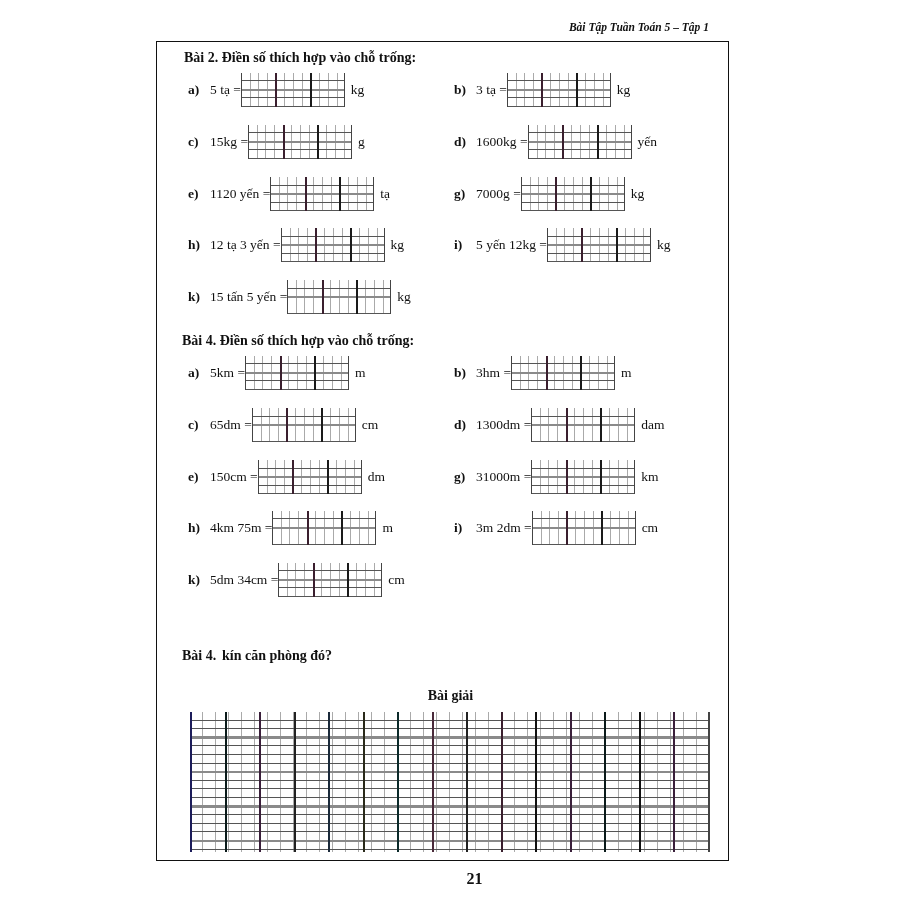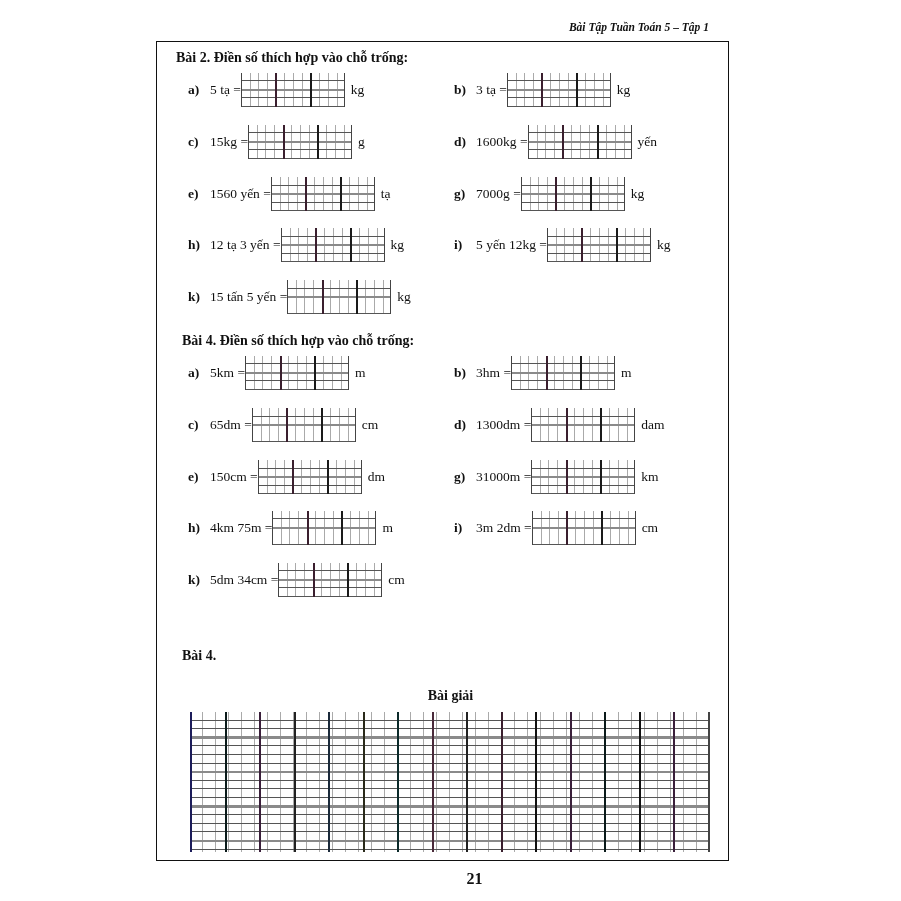--- a/index.html
+++ b/index.html
@@ -42,21 +42,21 @@
   .biggrid .major { position: absolute; top: 0; bottom: 0; width: 2px; }
   .pagenum { position: absolute; top: 870px; left: 0; width: 901px; text-align: center;
              font-weight: bold; font-size: 16px; padding-left: 24px; }
 </style>
 </head>
 <body>
 
 <div class="header">Bài Tập Tuần Toán 5 – Tập 1</div>
 <div class="frame"></div>
 
-<div class="section-title" style="left:176px; top:50px;">Bài 2. Điền số thích hợp vào chỗ trống:</div>
+<div class="section-title" style="left:184px; top:50px;">Bài 2. Điền số thích hợp vào chỗ trống:</div>
 
 <div class="item" style="left:188px; top:72px;">
   <span class="letter">a)</span>
   <span class="expr">5 tạ =</span>
   <div class="grid">
       <div class="major m1"></div>
       <div class="major m2"></div>
     </div>
   <span class="unit">kg</span>
 </div>
@@ -84,21 +84,21 @@
   <span class="expr">1600kg =</span>
   <div class="grid">
       <div class="major m1"></div>
       <div class="major m2"></div>
     </div>
   <span class="unit">yến</span>
 </div>
 
 <div class="item" style="left:188px; top:176px;">
   <span class="letter">e)</span>
-  <span class="expr">1560 yến =</span>
+  <span class="expr">1120 yến =</span>
   <div class="grid">
       <div class="major m1"></div>
       <div class="major m2"></div>
     </div>
   <span class="unit">tạ</span>
 </div>
 <div class="item" style="left:454px; top:176px;">
   <span class="letter">g)</span>
   <span class="expr">7000g =</span>
   <div class="grid">
@@ -221,20 +221,21 @@
   <div class="grid">
       <div class="major m1"></div>
       <div class="major m2"></div>
     </div>
   <span class="unit">cm</span>
 </div>
 
 <div class="problem">
   <span class="lbl">Bài 4.</span>
   <div class="body">
+    <div>kín căn phòng đó?</div>
   </div>
 </div>
 <div class="solution-title">Bài giải</div>
 
 <div class="biggrid">
   <div class="major" style="left:0;background:#1c1c5a;"></div>
   <div class="major" style="left:34.5px;background:#0b1a1a;"></div>
   <div class="major" style="left:69px;background:#3a1f3a;"></div>
   <div class="major" style="left:103.5px;background:#222;"></div>
   <div class="major" style="left:138px;background:#1b2a3a;"></div>

